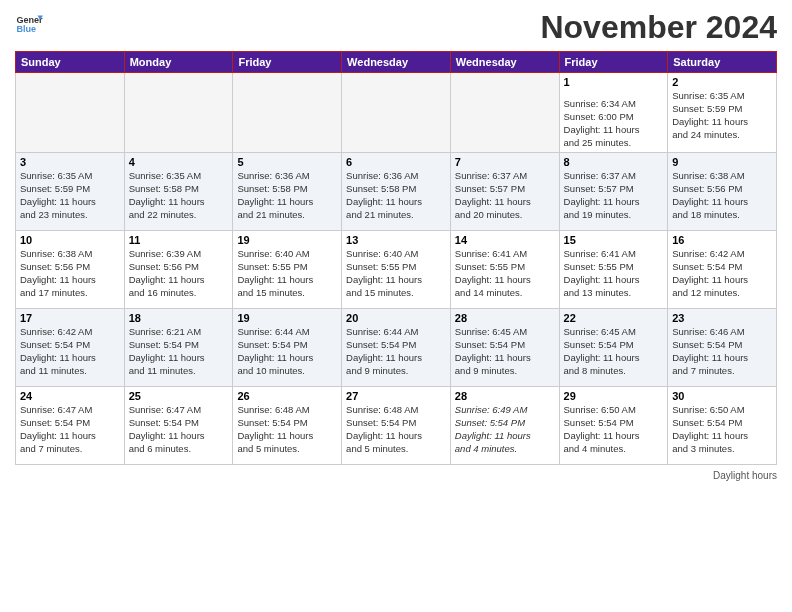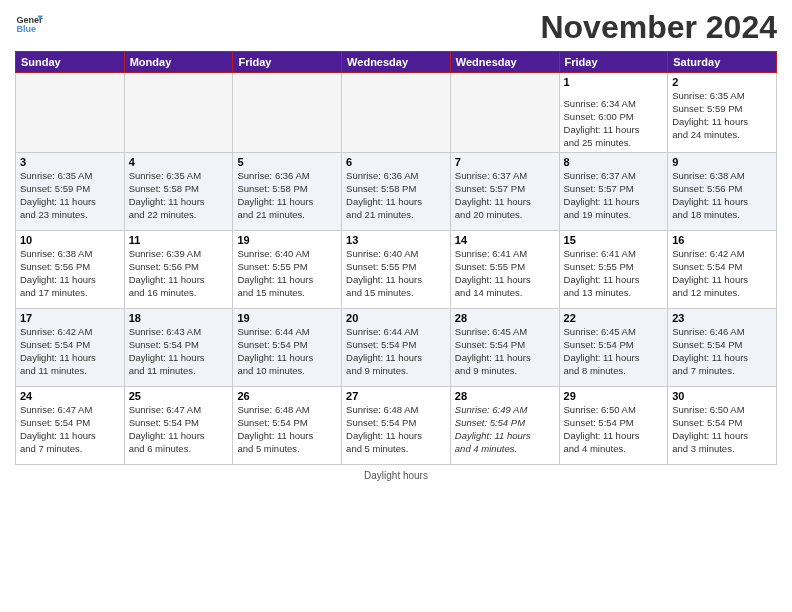--- a/index.html
+++ b/index.html
@@ -79,21 +79,21 @@
     }
     .day-info {
       font-size: 9.5px;
       color: #333;
       line-height: 1.35;
     }
     .footer {
       margin-top: 5px;
       font-size: 10px;
       color: #555;
-      text-align: center;
+      text-align: right;
     }
     .footer-note {
       font-size: 10px;
     }
   </style>
 </head>
 <body>
 
 <div class="page">
   <div class="header">
@@ -248,21 +248,21 @@
         <tr>
           <td class="alt-row">
             <span class="day-num">17</span>
             <div class="day-info" style="white-space: pre-line;">Sunrise: 6:42 AM
 Sunset: 5:54 PM
 Daylight: 11 hours
 and 11 minutes.</div>
           </td>
           <td class="alt-row">
             <span class="day-num">18</span>
-            <div class="day-info" style="white-space: pre-line;">Sunrise: 6:43 AM
+            <div class="day-info" style="white-space: pre-line;">Sunrise: 6:21 AM
 Sunset: 5:54 PM
 Daylight: 11 hours
 and 11 minutes.</div>
           </td>
           <td class="alt-row">
             <span class="day-num">19</span>
             <div class="day-info" style="white-space: pre-line;">Sunrise: 6:44 AM
 Sunset: 5:54 PM
 Daylight: 11 hours
 and 10 minutes.</div>

